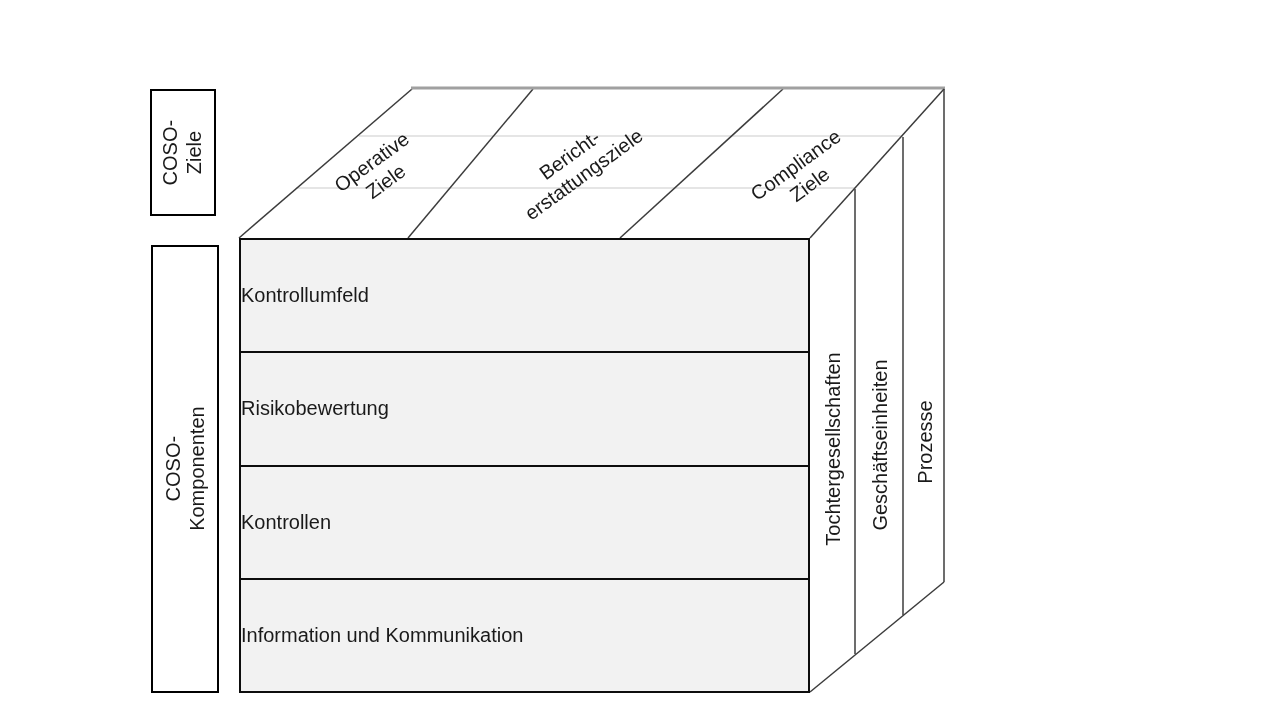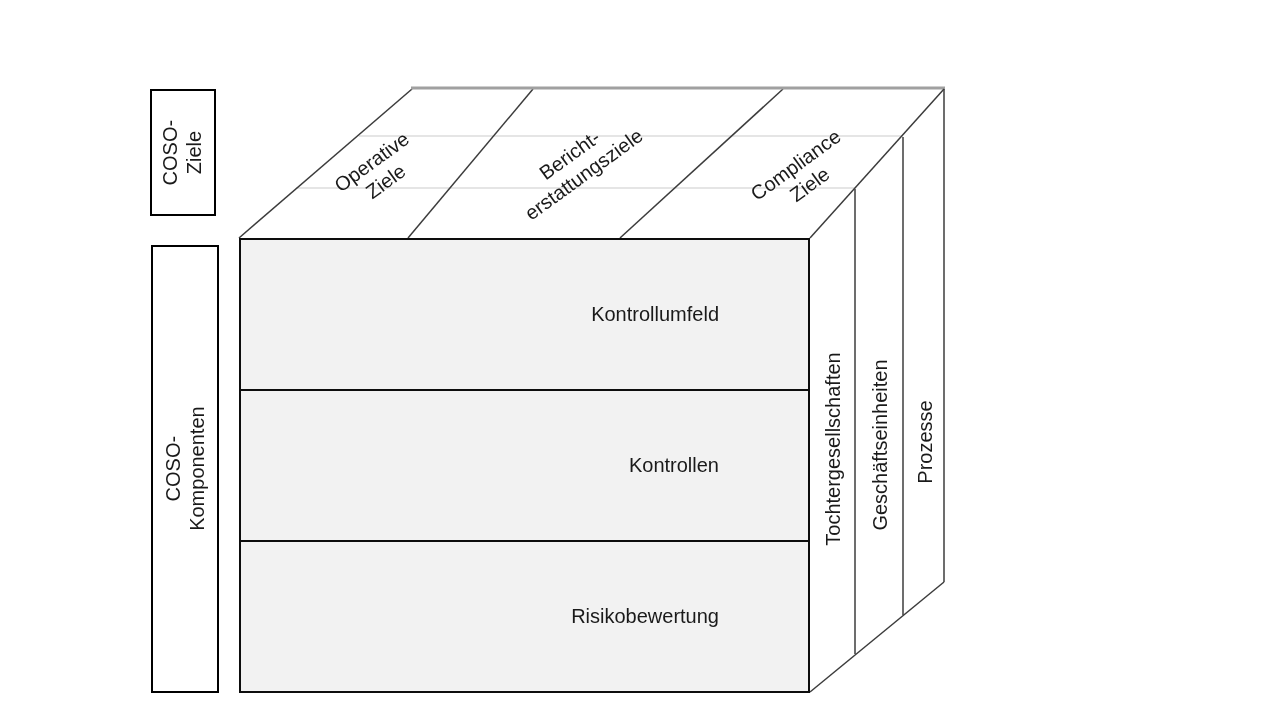--- a/index.html
+++ b/index.html
@@ -41,21 +41,21 @@
     display: flex;
     flex-direction: column;
   }
   .component-row {
     flex: 1;
     background: #f2f2f2;
     border: 2px solid #0d0d0d;
     margin-top: -2px;
     display: flex;
     align-items: center;
-    justify-content: flex-end;
+    justify-content: flex-start;
     padding-right: 89px;
   }
   .component-row:first-child { margin-top: 0; }
   .component-row .row-label {
     font-size: 20px;
     white-space: nowrap;
   }
 
   
   .goal-label {
@@ -114,24 +114,27 @@
   <div class="axis-box axis-box-components">
     <span class="vtext">COSO-
 Komponenten</span>
   </div>
 
   <div class="components-stack">
     <div class="component-row">
       <span class="row-label">Kontrollumfeld</span>
     </div>
     <div class="component-row">
+      <span class="row-label">Risikobewertung</span>
+    </div>
+    <div class="component-row">
       <span class="row-label">Kontrollen</span>
     </div>
     <div class="component-row">
-      <span class="row-label">Risikobewertung</span>
+      <span class="row-label">Information und Kommunikation</span>
     </div>
   </div>
 
   <div class="goal-label goal-operative">Operative
 Ziele</div>
   <div class="goal-label goal-berichterstattung">Bericht-
 erstattungsziele</div>
   <div class="goal-label goal-compliance">Compliance
 Ziele</div>
 

